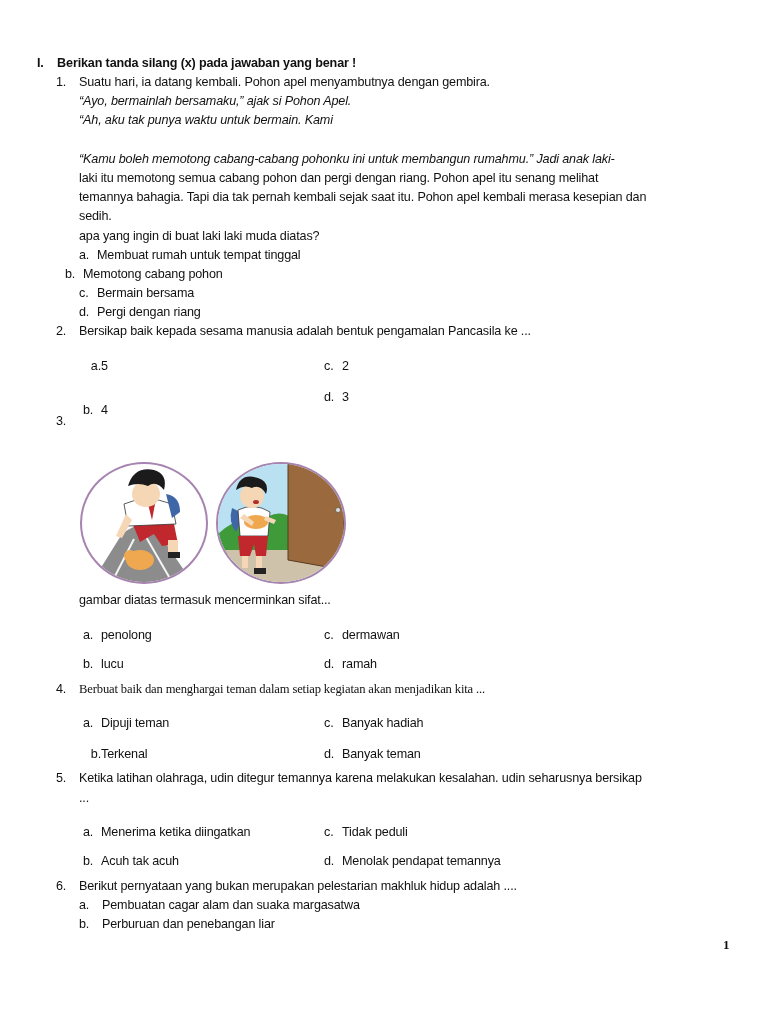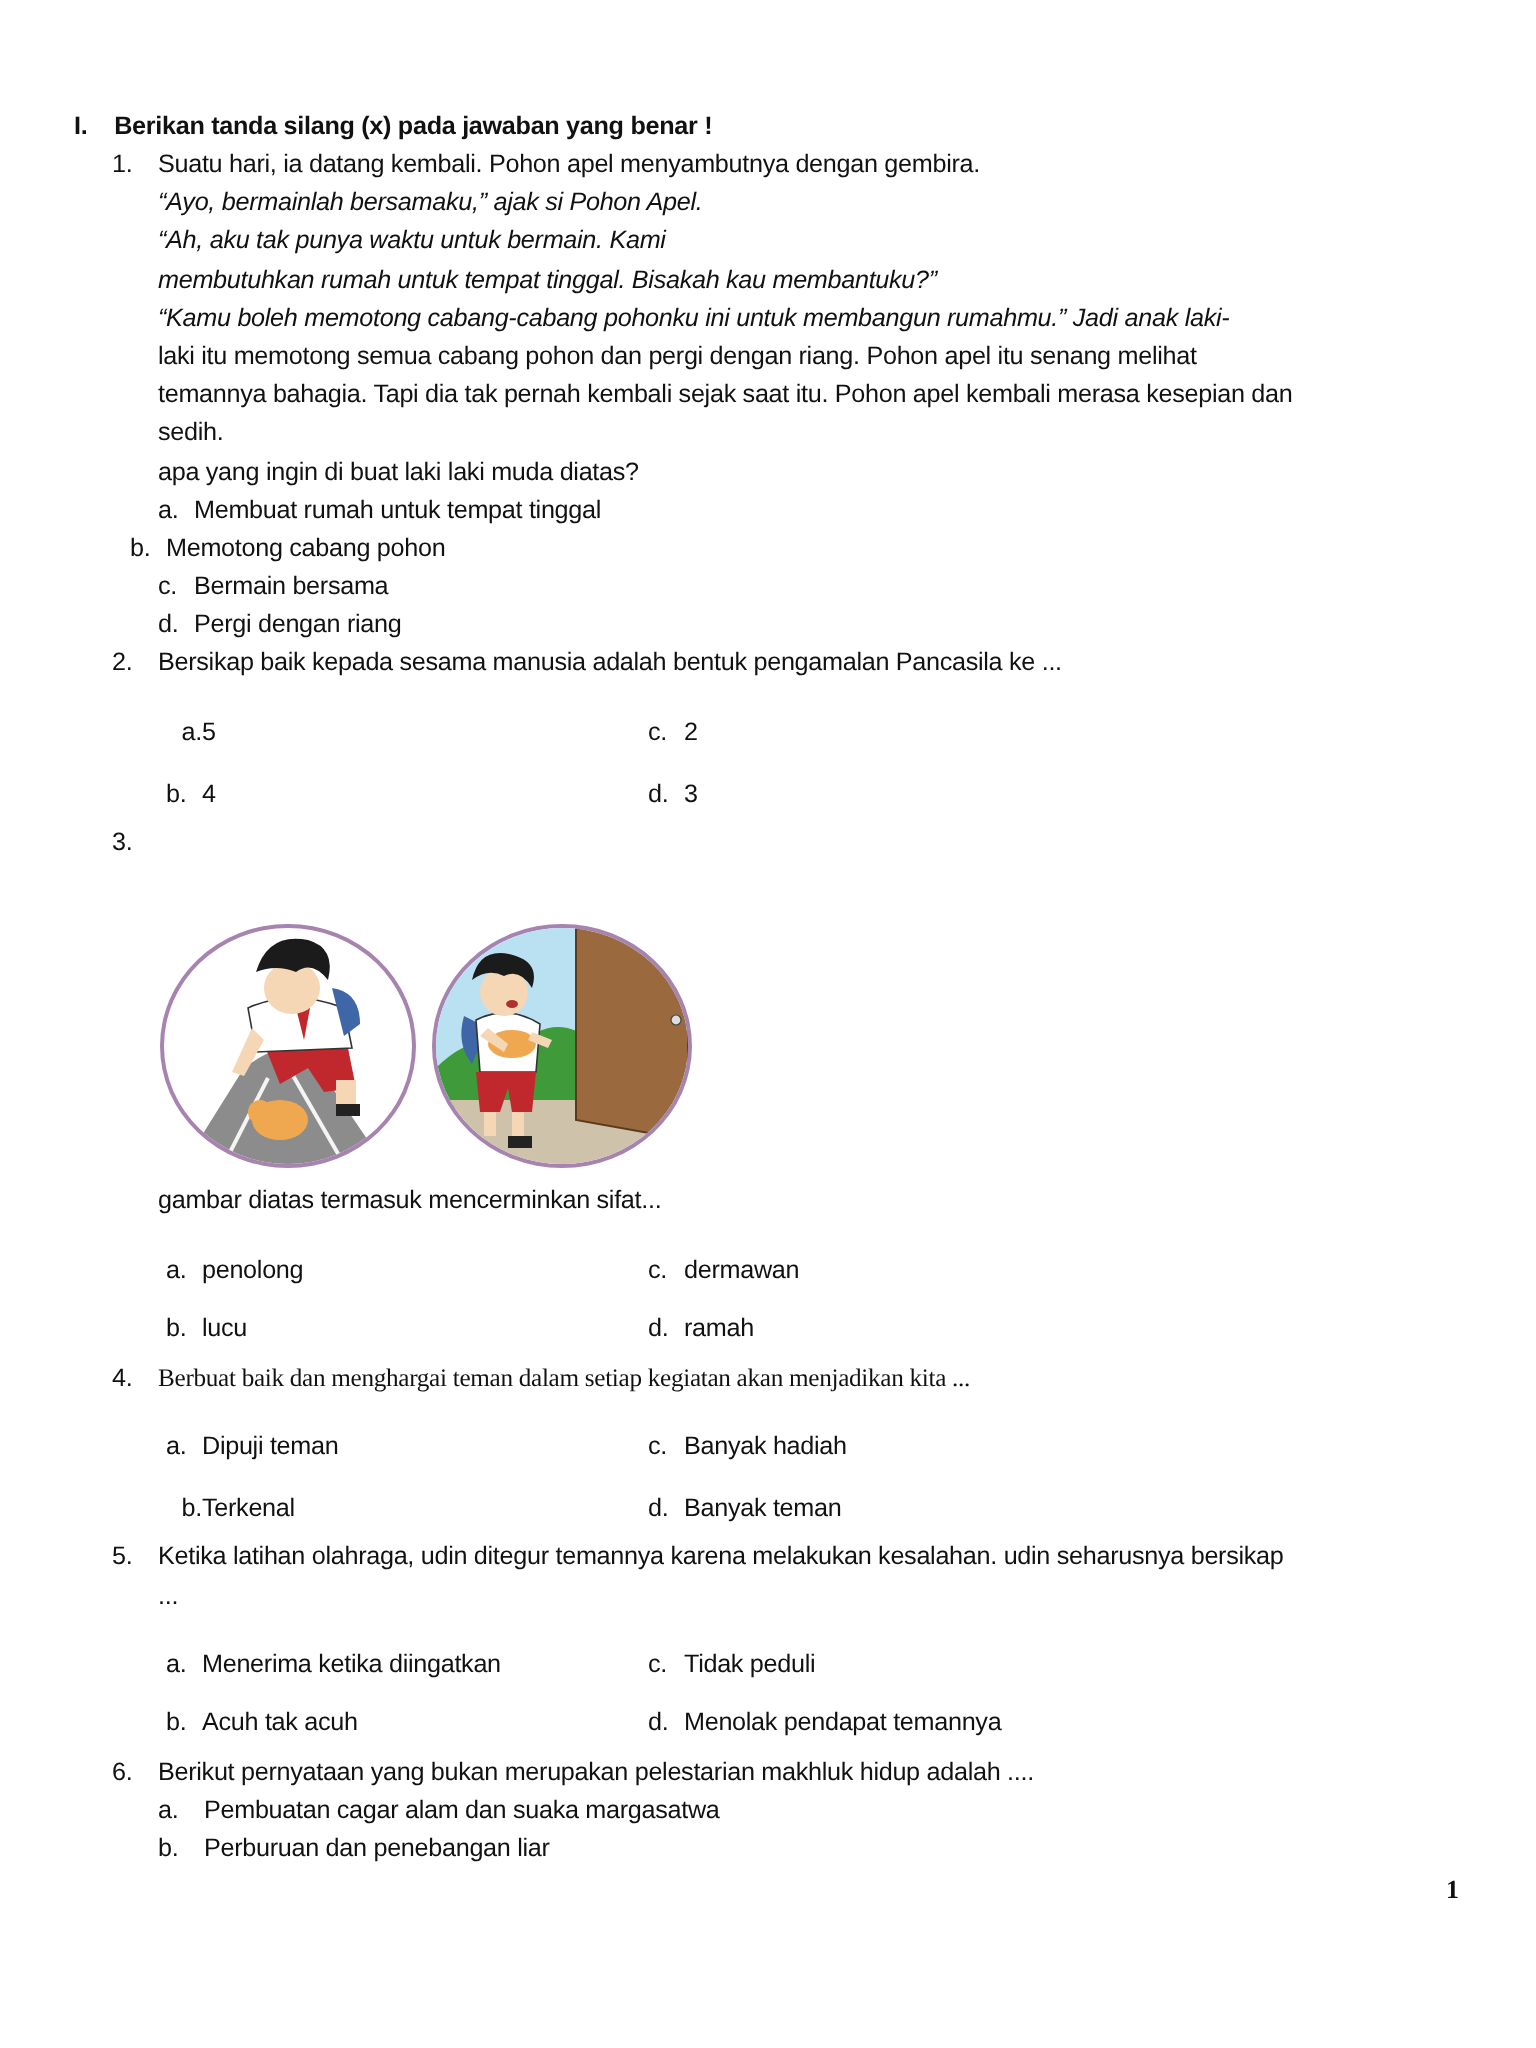--- a/index.html
+++ b/index.html
@@ -66,21 +66,20 @@
 
   <div class="line bold" style="left:37px; top:55px;">
     <span>I.</span>&nbsp;&nbsp;&nbsp;
     <span>Berikan tanda silang (x) pada jawaban yang benar !</span>
   </div>
 
   <div class="num" style="left:56px; top:74px;">1.</div>
   <div class="line" style="left:79px; top:74px;">Suatu hari, ia datang kembali. Pohon apel menyambutnya dengan gembira.</div>
   <div class="line italic" style="left:79px; top:93px;">“Ayo, bermainlah bersamaku,” ajak si Pohon Apel.</div>
   <div class="line italic" style="left:79px; top:112px;">“Ah, aku tak punya waktu untuk bermain. Kami</div>
-  <div class="line italic" style="left:79px; top:132px;">membutuhkan rumah untuk tempat tinggal. Bisakah kau membantuku?”</div>
   <div class="line" style="left:79px; top:151px;text-align:right;">
     <span class="italic">“Kamu boleh memotong cabang-cabang pohonku ini untuk membangun rumahmu.”</span><span class="italic"> Jadi anak laki-</span>
   </div>
   <div class="line" style="left:79px; top:170px;">laki itu memotong semua cabang pohon dan pergi dengan riang. Pohon apel itu senang melihat</div>
   <div class="line" style="left:79px; top:189px;">temannya bahagia. Tapi dia tak pernah kembali sejak saat itu. Pohon apel kembali merasa kesepian dan</div>
   <div class="line" style="left:79px; top:208px;">sedih.</div>
   <div class="line" style="left:79px; top:228px;">apa yang ingin di buat laki laki muda diatas?</div>
 
   <div class="opt" style="left:79px; top:247px;">
     <span class="lbl">a.</span><span>Membuat rumah untuk tempat tinggal</span>
@@ -93,21 +92,21 @@
   </div>
   <div class="opt" style="left:79px; top:304px;">
     <span class="lbl">d.</span><span>Pergi dengan riang</span>
   </div>
 
   <div class="num" style="left:56px; top:323px;">2.</div>
   <div class="line" style="left:79px; top:323px;">Bersikap baik kepada sesama manusia adalah bentuk pengamalan Pancasila ke ...</div>
   <div class="opt" style="left:83px; top:358px;text-align:right;">
     <span class="lbl">a.</span><span>5</span>
   </div>
-  <div class="opt" style="left:83px; top:389px;">
+  <div class="opt" style="left:83px; top:402px;">
     <span class="lbl">b.</span><span>4</span>
   </div>
   <div class="opt" style="left:324px; top:358px;">
     <span class="lbl">c.</span><span>2</span>
   </div>
   <div class="opt" style="left:324px; top:389px;">
     <span class="lbl">d.</span><span>3</span>
   </div>
 
   <div class="num" style="left:56px; top:413px;">3.</div>

